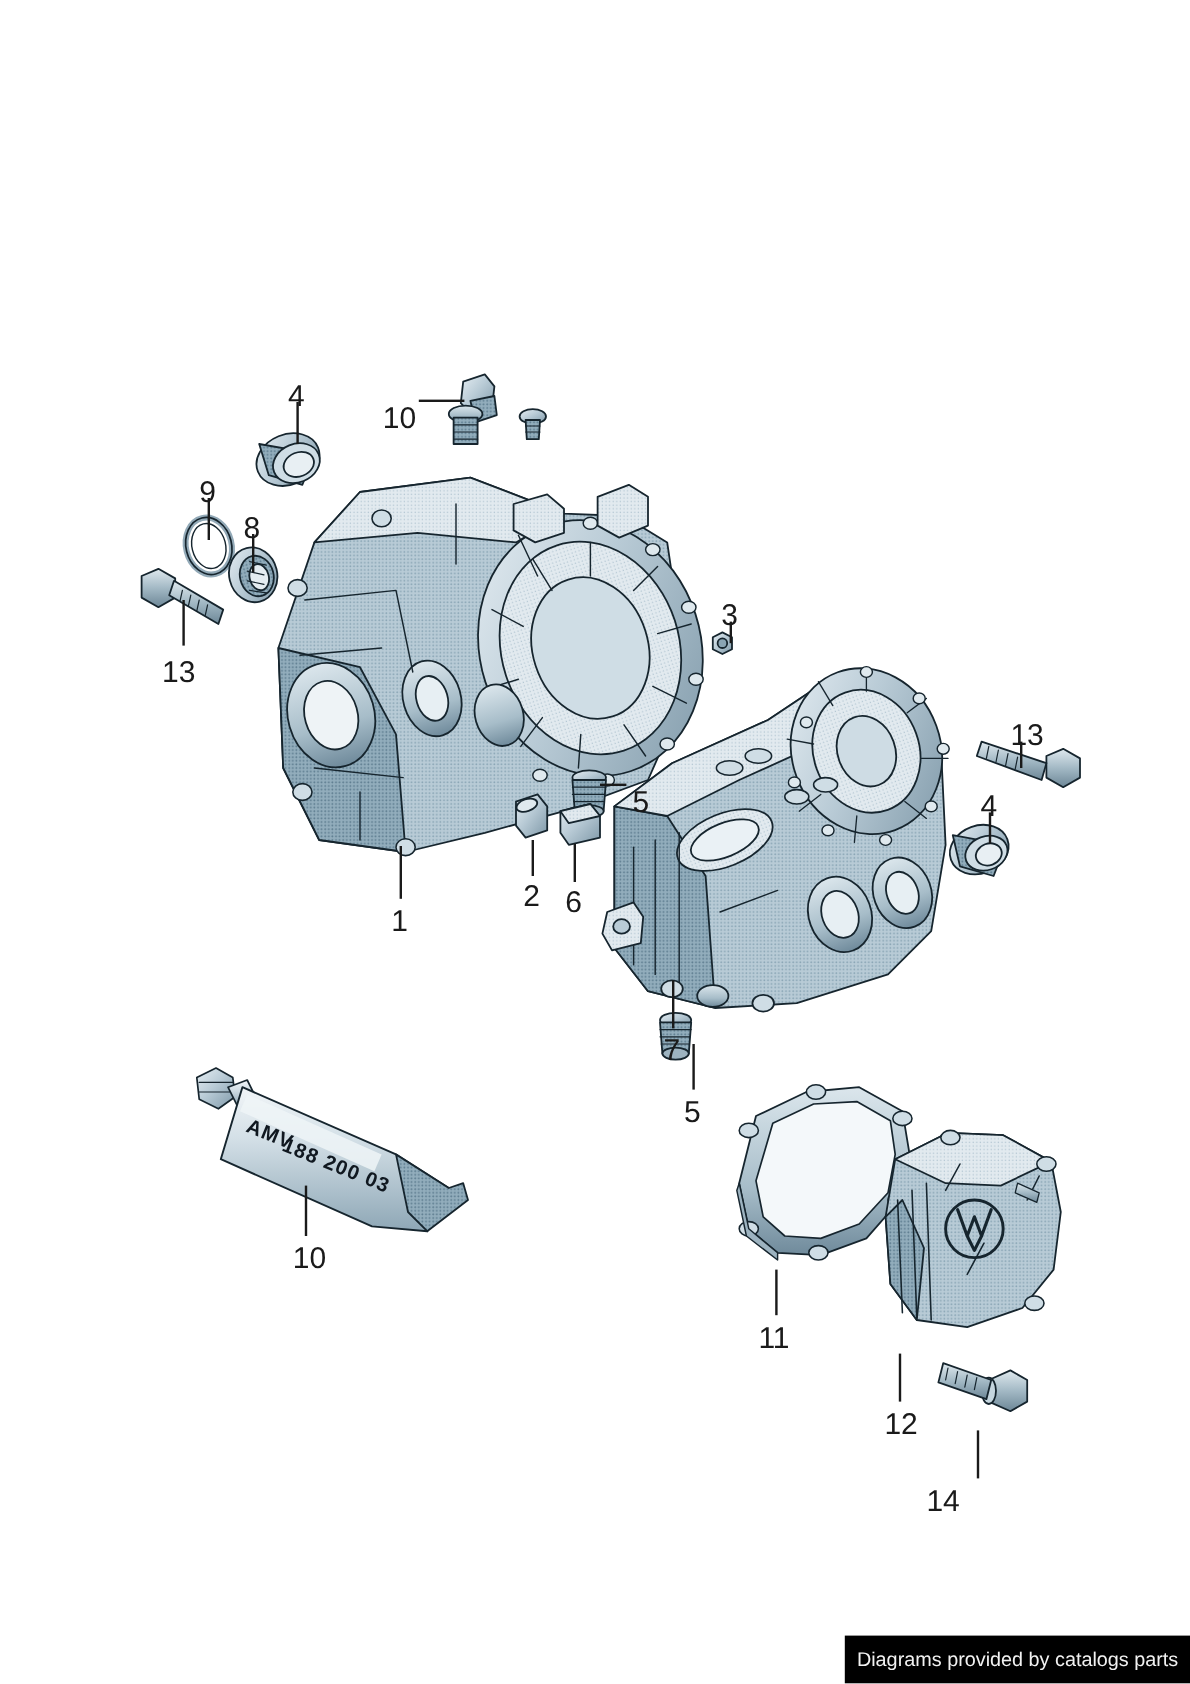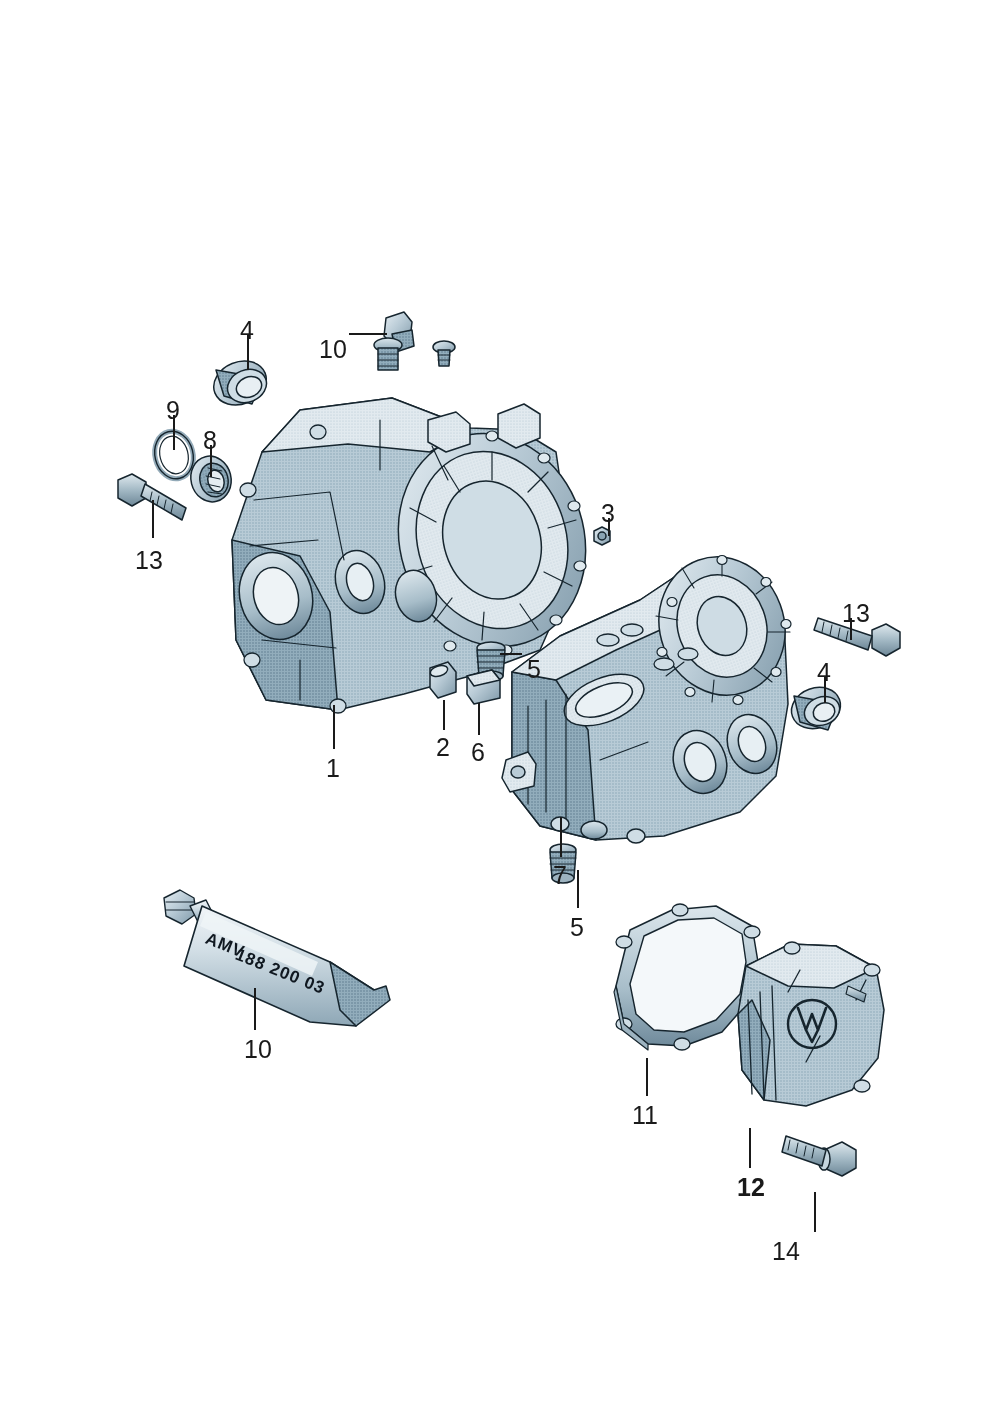--- a/index.html
+++ b/index.html
@@ -429,20 +429,23 @@
   <div class="callout" style="left:842px;top:601px;">13</div>
   <div class="callout" style="left:527px;top:657px;">5</div>
   <div class="callout" style="left:817px;top:660px;">4</div>
   <div class="callout" style="left:436px;top:735px;">2</div>
   <div class="callout" style="left:471px;top:740px;">6</div>
   <div class="callout" style="left:326px;top:756px;">1</div>
   <div class="callout" style="left:553px;top:863px;">7</div>
   <div class="callout" style="left:570px;top:915px;">5</div>
   <div class="callout" style="left:632px;top:1103px;">11</div>
   <div class="callout" style="left:244px;top:1037px;">10</div>
-  <div class="callout" style="left:737px;top:1175px;font-weight:bold;">12</div>
+  <div class="callout" style="left:737px;top:1175px;">12</div>
   <div class="callout" style="left:772px;top:1239px;">14</div>
 
   <div class="tubetext" style="left:206px;top:928px;transform:rotate(22deg);">AMV</div>
   <div class="tubetext" style="left:236px;top:944px;transform:rotate(22deg);">188 200 03</div>
 
+  <div id="banner">
+    <span>Diagrams provided by catalogs parts</span>
+  </div>
 
 </div>
 
 </body></html>

